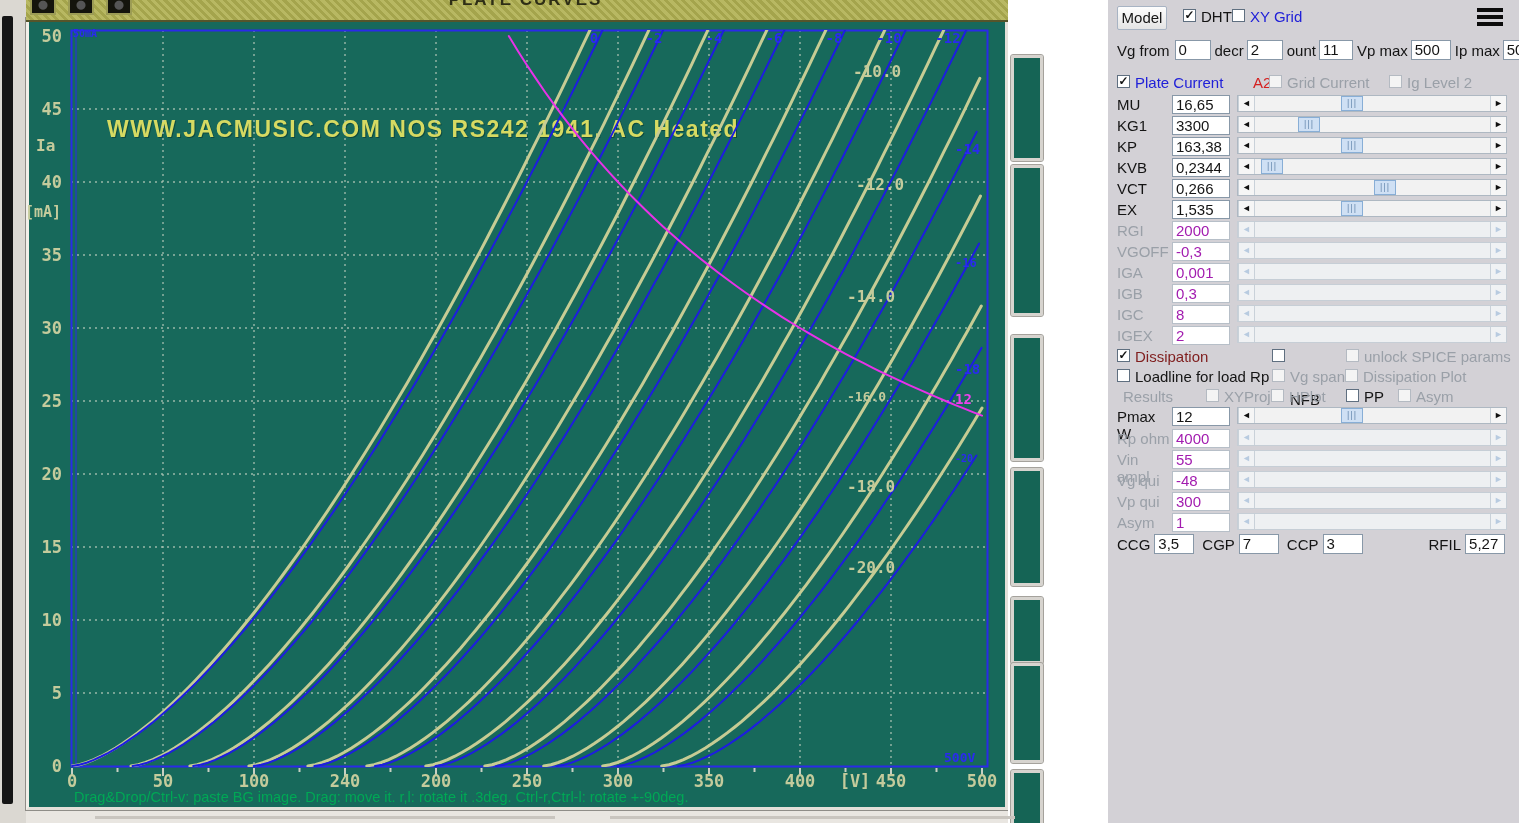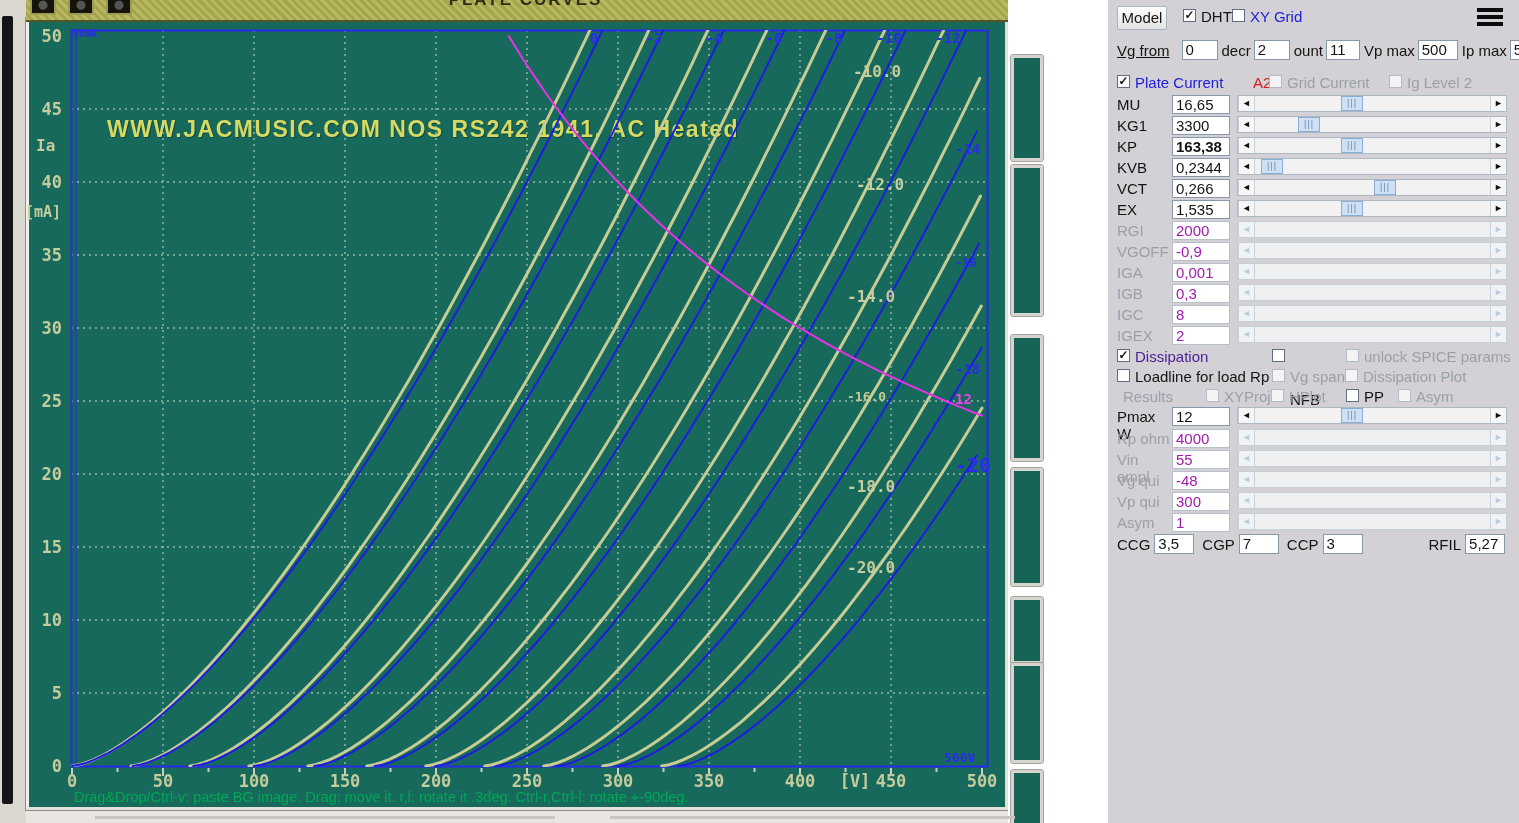--- a/index.html
+++ b/index.html
@@ -46,21 +46,21 @@
   .sb-thumb{position:absolute;top:0;width:22px;height:15px;background:#cfe0f4;border:1px solid #88aed6;box-sizing:border-box;
     color:#6a8ab0;font-size:9px;line-height:13px;text-align:center;letter-spacing:1px;}
   .cb{position:absolute;width:13px;height:13px;background:#fff;border:1px solid #5f6f80;box-sizing:border-box;top:2px;
     font-size:12px;line-height:11px;text-align:center;color:#111;font-weight:bold;}
   .cb.disab{border-color:#b4bac2;background:#f4f4f4;}
   .cb-label{position:absolute;top:1px;white-space:nowrap;}
   .btn{position:absolute;background:linear-gradient(#fdfdfd,#e4e4e4);border:1px solid #a7b3c3;border-radius:2px;
     text-align:center;font-size:15px;line-height:21px;}
   .burger{position:absolute;right:16px;top:8px;width:26px;height:20px;}
   .burger div{height:4px;background:#0c0c0c;margin-bottom:3px;}
-  .lab-blue{color:#2020d8;} .lab-red{color:#d42020;} .lab-magenta{color:#4c1d95;}
+  .lab-blue{color:#2020d8;} .lab-red{color:#d42020;} .lab-magenta{color:#7f1d1d;}
 </style>
 </head>
 <body>
 
 <div class="screen">
   <div class="desk-left"></div>
   <div class="left-black"></div>
 
   <div class="chartwin"></div>
   <div class="titlebar">
@@ -159,39 +159,39 @@
       <div class="clabel c-khaki ytick" style="left: 28px; top: 318px;">30</div>
       <div class="clabel c-khaki ytick" style="left: 28px; top: 391px;">25</div>
       <div class="clabel c-khaki ytick" style="left: 28px; top: 464px;">20</div>
       <div class="clabel c-khaki ytick" style="left: 28px; top: 537px;">15</div>
       <div class="clabel c-khaki ytick" style="left: 28px; top: 610px;">10</div>
       <div class="clabel c-khaki ytick" style="left: 28px; top: 683px;">5</div>
       <div class="clabel c-khaki ytick" style="left: 28px; top: 756px;">0</div>
       <div class="clabel c-khaki xtick" style="left: 72px; top: 771px;">0</div>
       <div class="clabel c-khaki xtick" style="left: 163px; top: 771px;">50</div>
       <div class="clabel c-khaki xtick" style="left: 254px; top: 771px;">100</div>
-      <div class="clabel c-khaki xtick" style="left: 345px; top: 771px;">150</div>
+      <div class="clabel c-khaki xtick" style="left: 345px; top: 771px;">240</div>
       <div class="clabel c-khaki xtick" style="left: 436px; top: 771px;">200</div>
       <div class="clabel c-khaki xtick" style="left: 527px; top: 771px;">250</div>
       <div class="clabel c-khaki xtick" style="left: 618px; top: 771px;">300</div>
       <div class="clabel c-khaki xtick" style="left: 709px; top: 771px;">350</div>
       <div class="clabel c-khaki xtick" style="left: 800px; top: 771px;">400</div>
       <div class="clabel c-khaki xtick" style="left: 891px; top: 771px;">450</div>
       <div class="clabel c-khaki xtick" style="left: 982px; top: 771px;">500</div>
       <div class="clabel c-blue" style="left: 594px; top: 30px; font-size: 14px; transform: translateX(-50%);">0</div>
       <div class="clabel c-blue" style="left: 654px; top: 30px; font-size: 14px; transform: translateX(-50%);">-2</div>
       <div class="clabel c-blue" style="left: 714px; top: 30px; font-size: 14px; transform: translateX(-50%);">-4</div>
       <div class="clabel c-blue" style="left: 774px; top: 30px; font-size: 14px; transform: translateX(-50%);">-6</div>
       <div class="clabel c-blue" style="left: 834px; top: 30px; font-size: 14px; transform: translateX(-50%);">-8</div>
       <div class="clabel c-blue" style="left: 889px; top: 30px; font-size: 14px; transform: translateX(-50%);">-10</div>
       <div class="clabel c-blue" style="left: 948px; top: 30px; font-size: 14px; transform: translateX(-50%);">-12</div>
       <div class="clabel c-blue" style="left: 955px; top: 141px; font-size: 14px;">-14</div>
       <div class="clabel c-blue" style="left: 955px; top: 256px; font-size: 12px;">-16</div>
       <div class="clabel c-blue" style="left: 955px; top: 361px; font-size: 14px;">-18</div>
-      <div class="clabel c-blue" style="left: 955px; top: 453px; font-size: 20px;">-20</div>
+      <div class="clabel c-blue" style="left: 955px; top: 453px; font-size: 10px;">-20</div>
       <div class="clabel c-khaki" style="left: 853px; top: 62px; font-size: 16px;">-10.0</div>
       <div class="clabel c-khaki" style="left: 856px; top: 175px; font-size: 16px;">-12.0</div>
       <div class="clabel c-khaki" style="left: 847px; top: 287px; font-size: 16px;">-14.0</div>
       <div class="clabel c-khaki" style="left: 847px; top: 389px; font-size: 13px;">-16.0</div>
       <div class="clabel c-khaki" style="left: 847px; top: 477px; font-size: 16px;">-18.0</div>
       <div class="clabel c-khaki" style="left: 847px; top: 558px; font-size: 16px;">-20.0</div>
       <div class="clabel c-magenta" style="left: 955px; top: 391px; font-size: 14px;">12</div>
     </div>
 
   <div class="status">Drag&amp;Drop/Ctrl-v: paste BG image. Drag: move it. r,l: rotate it .3deg. Ctrl-r,Ctrl-l: rotate +-90deg.</div>
@@ -214,21 +214,21 @@
         <span class="cb-label" style="left: 93px;">DHT</span>
         <span class="cb" style="left: 124px;"></span>
         <span class="cb-label lab-blue" style="left: 142px;">XY Grid</span>
       </div>
     <div class="burger">
         <div></div>
         <div></div>
         <div></div>
       </div>
     <div id="hdr-fields" style="position:absolute;left:9px;top:40px;display:flex;align-items:center">
-        <span style="margin: 0px 12px 0px 0px; white-space: nowrap; text-decoration: underline;">Vg from</span>
+        <span style="margin: 0px 5px 0px 0px; white-space: nowrap;">Vg from</span>
         <span class="tinput" style="position: static; display: inline-block; width: 36px; height: 20px; line-height: 18px;">0</span>
         <span style="margin: 0px 3px 0px 4px; white-space: nowrap;">decr</span>
         <span class="tinput" style="position: static; display: inline-block; width: 36px; height: 20px; line-height: 18px;">2</span>
         <span style="margin: 0px 3px 0px 4px; white-space: nowrap;">ount</span>
         <span class="tinput" style="position: static; display: inline-block; width: 34px; height: 20px; line-height: 18px;">11</span>
         <span style="margin: 0px 3px 0px 4px; white-space: nowrap;">Vp max</span>
         <span class="tinput" style="position: static; display: inline-block; width: 40px; height: 20px; line-height: 18px;">500</span>
         <span style="margin: 0px 3px 0px 4px; white-space: nowrap;">Ip max</span>
         <span class="tinput" style="position: static; display: inline-block; width: 44px; height: 20px; line-height: 18px;">50</span>
       </div>
@@ -259,21 +259,21 @@
           <div class="sb">
             <span class="sb-btn">◄</span>
             <span class="sb-track">
               <span class="sb-thumb" style="left: 43px;">|||</span>
             </span>
             <span class="sb-btn" style="border-right: none;">►</span>
           </div>
         </div>
         <div class="prow" style="top: 136px;">
           <span class="plabel">KP</span>
-          <span class="tinput" style="left: 55px; top: 1px; width: 58px; font-weight: bold;">163,38</span>
+          <span class="tinput" style="left: 55px; top: 1px; width: 58px;">163,38</span>
           <div class="sb">
             <span class="sb-btn">◄</span>
             <span class="sb-track">
               <span class="sb-thumb" style="left: 86px;">|||</span>
             </span>
             <span class="sb-btn" style="border-right: none;">►</span>
           </div>
         </div>
         <div class="prow" style="top: 157px;">
           <span class="plabel">KVB</span>
@@ -312,21 +312,21 @@
           <span class="plabel dtext">RGI</span>
           <span class="tinput dis" style="left: 55px; top: 1px; width: 58px;">2000</span>
           <div class="sb disab">
             <span class="sb-btn">◄</span>
             <span class="sb-track"></span>
             <span class="sb-btn" style="border-right: none;">►</span>
           </div>
         </div>
         <div class="prow" style="top: 241px;">
           <span class="plabel dtext">VGOFF</span>
-          <span class="tinput dis" style="left: 55px; top: 1px; width: 58px;">-0,9</span>
+          <span class="tinput dis" style="left: 55px; top: 1px; width: 58px;">-0,3</span>
           <div class="sb disab">
             <span class="sb-btn">◄</span>
             <span class="sb-track"></span>
             <span class="sb-btn" style="border-right: none;">►</span>
           </div>
         </div>
         <div class="prow" style="top: 262px;">
           <span class="plabel dtext">IGA</span>
           <span class="tinput dis" style="left: 55px; top: 1px; width: 58px;">0,001</span>
           <div class="sb disab">

